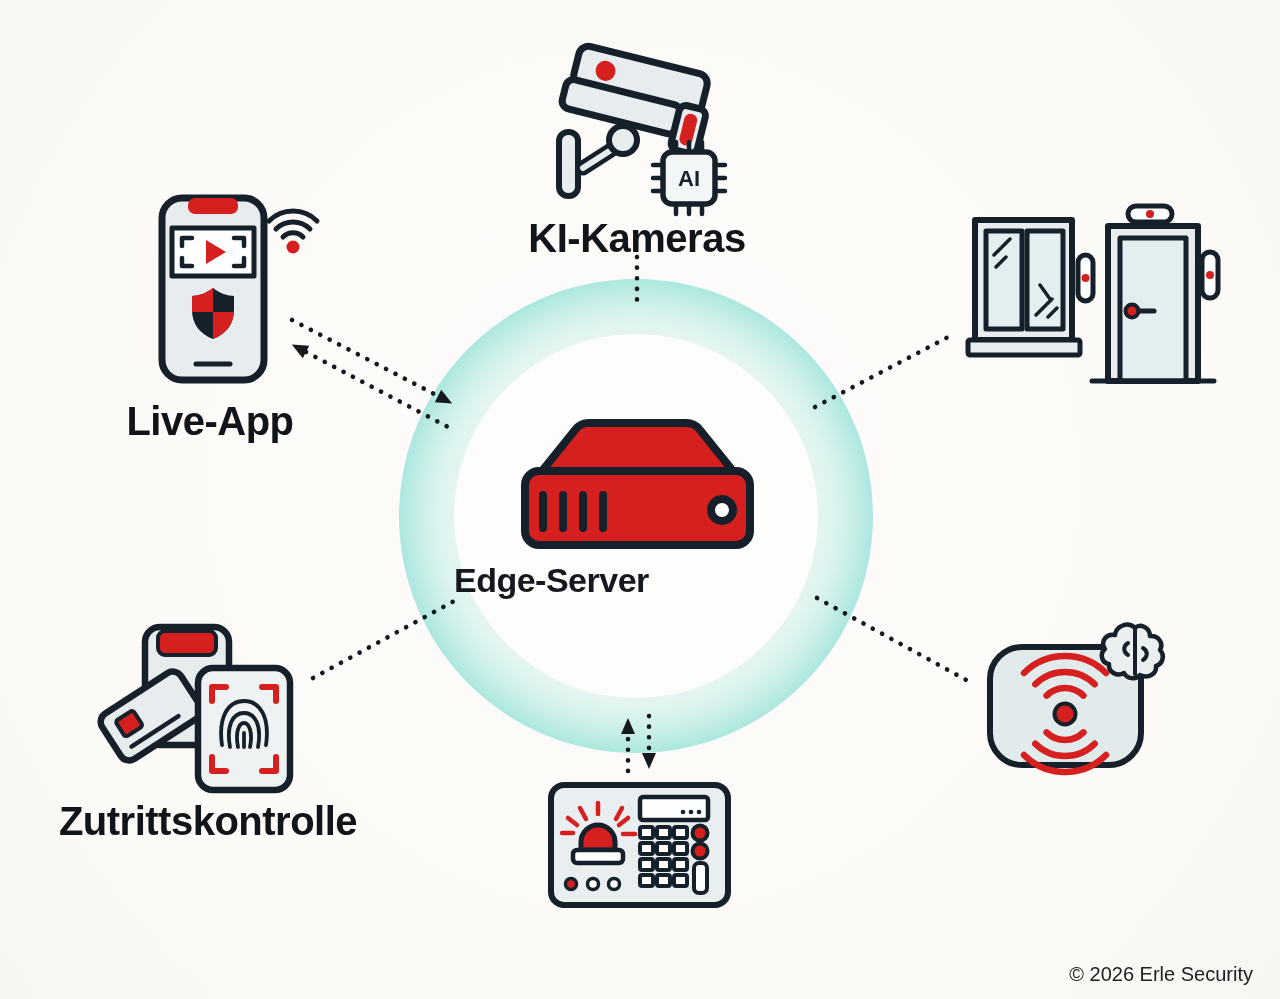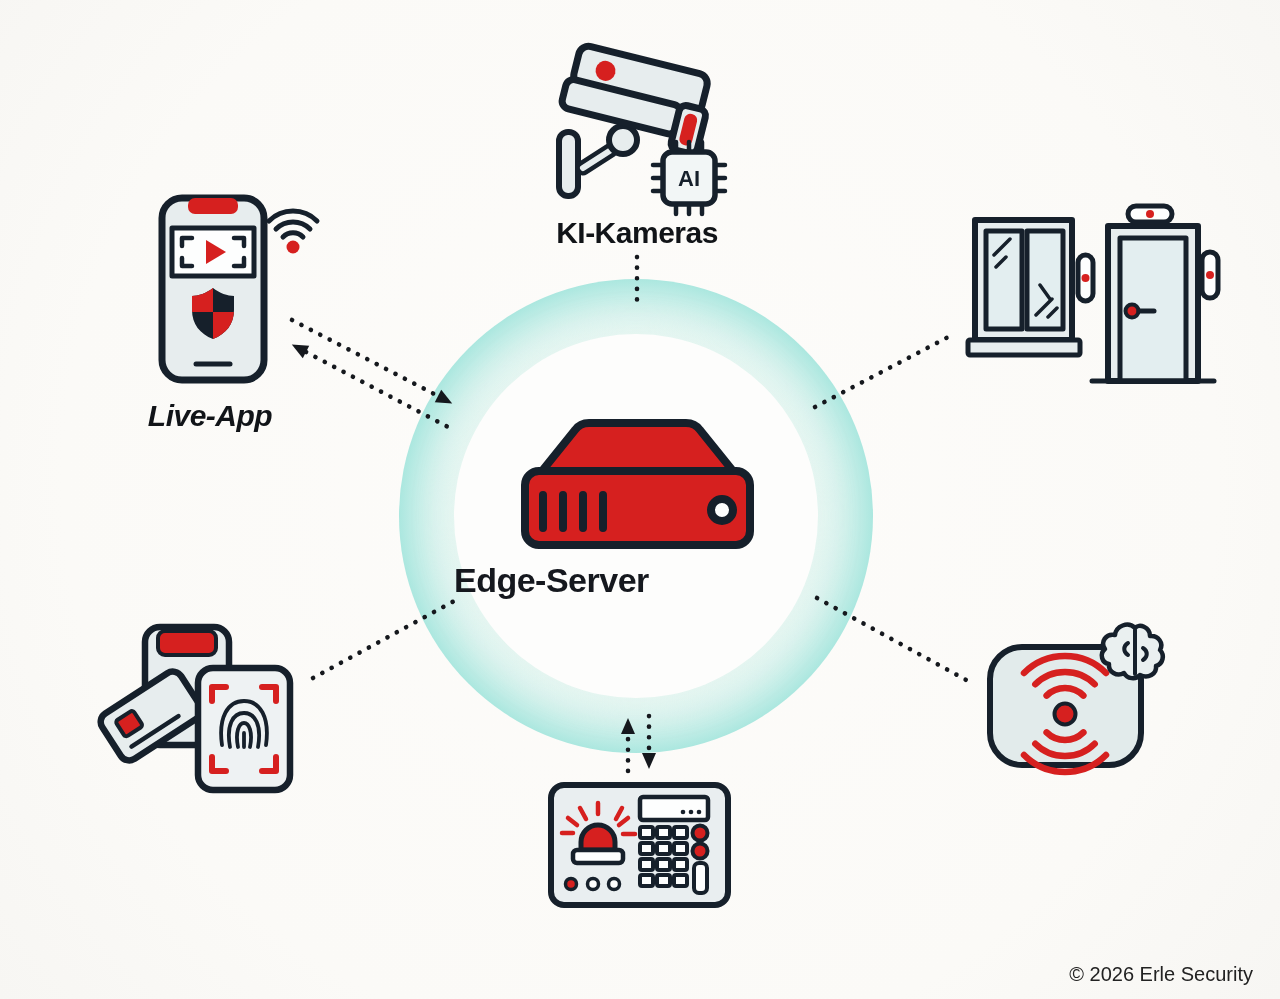--- a/index.html
+++ b/index.html
@@ -31,21 +31,21 @@
     background:#fdfdfc;
     box-shadow:0 0 34px 6px rgba(150,226,216,0.35);
   }
   .hub-text{
     position:absolute;left:454px;top:560px;width:364px;
     text-align:left;font-weight:700;font-size:34px;line-height:1.22;
     color:#15181e;letter-spacing:-0.5px;
   }
   .node-label{
     position:absolute;transform:translateX(-50%);white-space:nowrap;
-    font-weight:700;font-size:30px;color:#111418;letter-spacing:-0.5px;
+    font-weight:700;font-size:40px;color:#111418;letter-spacing:-0.5px;
   }
   .footer{
     position:absolute;right:27px;top:963px;
     font-size:20px;color:#222;font-weight:400;
   }
   
   .ol{stroke:#16202b;stroke-linejoin:round;stroke-linecap:round;}
   .fill-light{fill:#e7edee;}
   .fill-pane{fill:#e3eef0;}
   .fill-white{fill:#fdfefe;}
@@ -101,21 +101,21 @@
     <g clip-path="url(#shieldClip)">
       <rect class="fill-red" x="50" y="96" width="25" height="28"></rect>
       <rect class="fill-red" x="75" y="124" width="26" height="30"></rect>
     </g>
     <path class="ol" stroke-width="5" d="M58,176 h34"></path>
     <g>
       <path class="ol" stroke-width="5" fill="none" d="M145,49 a14,14 0 0 1 20,0 M138,41 a24,24 0 0 1 34,0 M131,33 a34,34 0 0 1 48,0"></path>
       <circle class="fill-red" cx="155" cy="59" r="6.5"></circle>
     </g>
   </svg>
-  <div class="node-label" style="left:210px;top:399px;font-style:italic;">Live-App</div>
+  <div class="node-label" style="left:210px;top:399px;">Live-App</div>
 
   <svg class="abs" style="left:545px;top:38px;" width="190" height="185" viewBox="0 0 190 185">
     <rect class="ol fill-light" stroke-width="6" x="14" y="94" width="19" height="64" rx="9"></rect>
     <path class="ol" stroke-width="15" d="M66,112 L38,130" fill="none"></path>
     <path stroke="#e7edee" stroke-width="6" stroke-linecap="round" d="M66,112 L38,130" fill="none"></path>
     <circle class="ol fill-light" stroke-width="6" cx="78" cy="102" r="14"></circle>
     <g transform="rotate(14 95 60)">
       <rect class="ol fill-light" stroke-width="7" x="25" y="22" width="132" height="40" rx="10"></rect>
       <rect class="ol fill-light" stroke-width="7" x="20" y="58" width="118" height="30" rx="8"></rect>
       <rect class="ol fill-light" stroke-width="7" x="136" y="56" width="27" height="46" rx="7"></rect>
@@ -176,20 +176,21 @@
     </g>
     <rect class="ol" stroke-width="6.5" fill="#eef2f3" x="110" y="55" width="92" height="122" rx="15"></rect>
     <path class="red-stroke" stroke-width="6" stroke-linejoin="round" d="M124,88 v-14 h14 M174,74 h14 v14 M124,144 v14 h14 M188,144 v14 h-14"></path>
     <g>
       <path class="ol" stroke-width="3.8" fill="none" d="M134,132 c-4,-28 6,-44 22,-44 c16,0 26,16 22,44
            M142,134 c-4,-22 3,-34 14,-34 c11,0 18,12 14,34
            M150,134 c-3,-15 1,-24 6,-24 c5,0 9,9 6,24
            M156,120 v14"></path>
     </g>
   </svg>
+  <div class="node-label" style="left:208px;top:799px;">Zutrittskontrolle</div>
 
   <svg class="abs" style="left:547px;top:781px;" width="185" height="128" viewBox="0 0 185 128">
     <rect class="ol" stroke-width="6" fill="#e9eef0" x="4" y="4" width="177" height="120" rx="13"></rect>
     <path class="red-stroke" stroke-width="4.5" d="M51,22 v11 M33,27 l6,11 M69,38 l6,-11 M15,52 h11 M76,53 h12 M21,37 l9,7 M72,44 l9,-7"></path>
     <path class="ol fill-red" stroke-width="5" d="M34,69 v-8 a17,17 0 0 1 34,0 v8 z"></path>
     <rect class="ol fill-white" stroke-width="4.5" x="26" y="69" width="50" height="13" rx="4"></rect>
     <rect class="ol fill-white" stroke-width="4.5" x="93" y="16" width="68" height="23" rx="3"></rect>
     <circle fill="#16202b" cx="136" cy="31" r="2.3"></circle>
       <circle fill="#16202b" cx="144" cy="31" r="2.3"></circle>
       <circle fill="#16202b" cx="152" cy="31" r="2.3"></circle>

